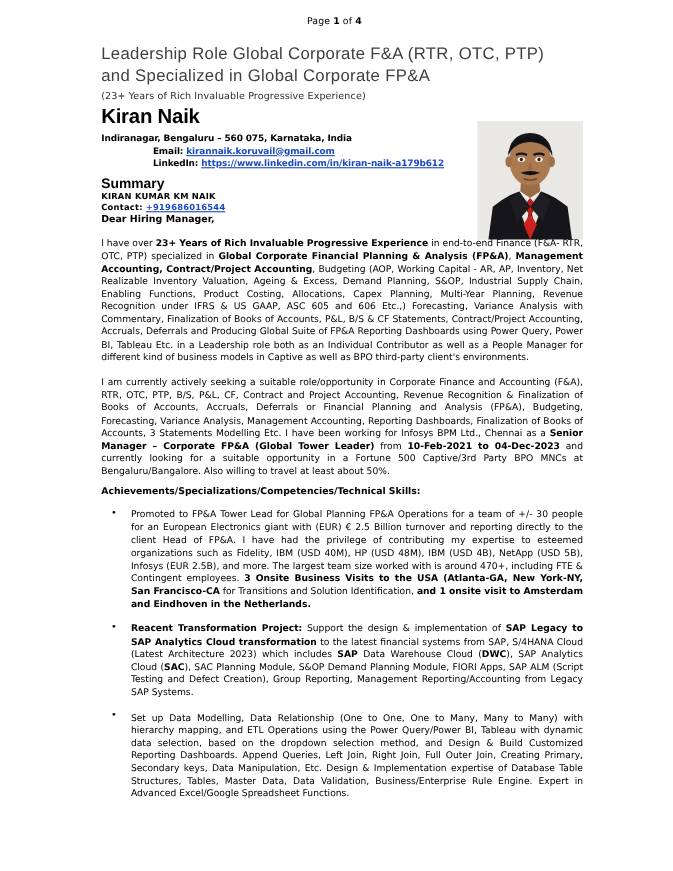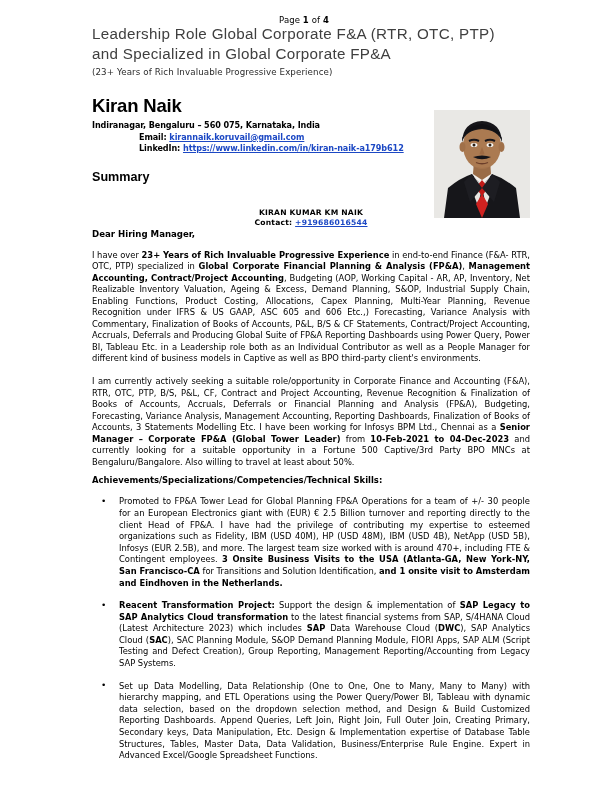--- a/index.html
+++ b/index.html
@@ -26,21 +26,21 @@
     font-size: 8.5px;
     padding-top: 15px;
     letter-spacing: 0.1px;
   }
   .page-header .num { font-weight: bold; }
 
   
   .content {
     position: absolute;
     left: 92px;
-    top: 24px;
+    top: 40px;
     width: 438px;
   }
 
   
   .doc-title {
     font-family: "Liberation Sans", sans-serif;
     font-size: 15.2px;
     line-height: 20px;
     letter-spacing: 0.3px;
     color: #3f3f3f;
@@ -54,21 +54,21 @@
     margin-top: 3px;
     letter-spacing: 0.1px;
   }
 
   
   .name {
     font-family: "Liberation Sans", sans-serif;
     font-size: 18.5px;
     font-weight: 700;
     color: #000;
-    margin-top: 18px;
+    margin-top: 2px;
     letter-spacing: -0.2px;
   }
   .addr-lines {
     font-family: "DejaVu Sans", sans-serif;
     font-size: 8.1px;
     line-height: 11.5px;
     margin-top: 3px;
     font-weight: bold;
     letter-spacing: -0.1px;
   }
@@ -77,30 +77,29 @@
     color: #1c48c4;
     text-decoration: underline;
     font-weight: bold;
   }
 
   
   .summary-head {
     font-family: "Liberation Sans", sans-serif;
     font-size: 12.6px;
     font-weight: 700;
-    margin-top: 15px;
+    margin-top: 5px;
   }
   .sig-block {
     font-family: "DejaVu Sans", sans-serif;
     font-size: 7.6px;
     font-weight: bold;
     line-height: 10.5px;
-    margin-top: 24px;
+    margin-top: 0;
     letter-spacing: 0.2px;
-    text-align: center;
   }
   .salutation {
     font-family: "DejaVu Sans", sans-serif;
     font-size: 8.6px;
     font-weight: bold;
   }
 
   
   .body-p {
     font-family: "DejaVu Sans", sans-serif;

